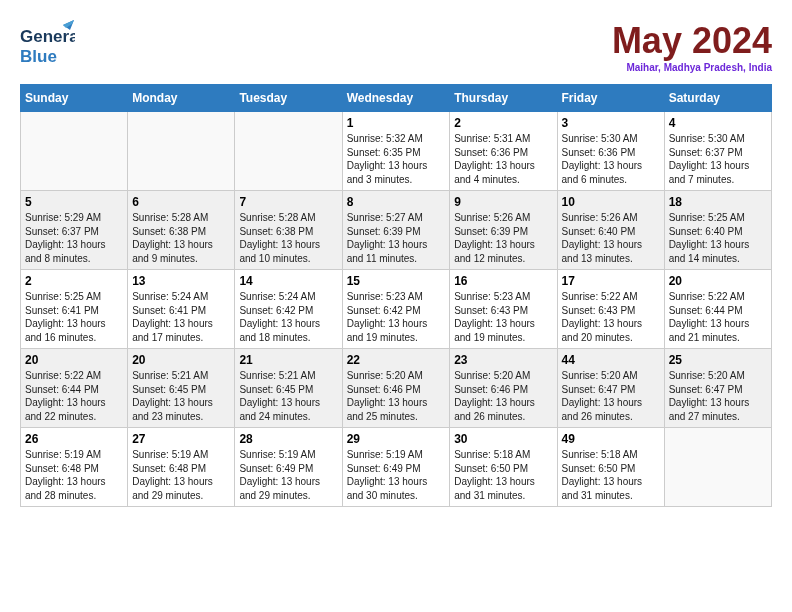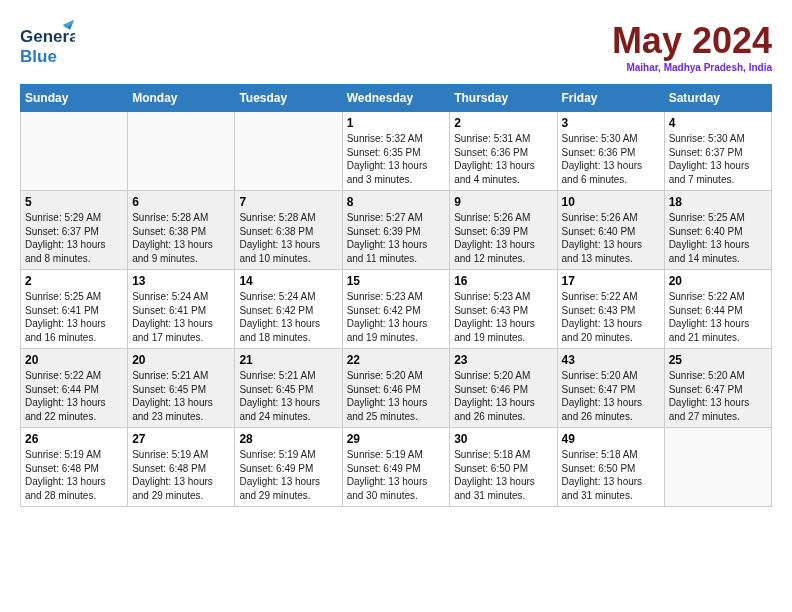--- a/index.html
+++ b/index.html
@@ -208,21 +208,21 @@
         </td>
         <td>
           <div class="day-num">22</div>
           <div class="cell-info">Sunrise: 5:20 AM<br>Sunset: 6:46 PM<br>Daylight: 13 hours and 25 minutes.</div>
         </td>
         <td>
           <div class="day-num">23</div>
           <div class="cell-info">Sunrise: 5:20 AM<br>Sunset: 6:46 PM<br>Daylight: 13 hours and 26 minutes.</div>
         </td>
         <td>
-          <div class="day-num">43</div>
+          <div class="day-num">44</div>
           <div class="cell-info">Sunrise: 5:20 AM<br>Sunset: 6:47 PM<br>Daylight: 13 hours and 26 minutes.</div>
         </td>
         <td>
           <div class="day-num">25</div>
           <div class="cell-info">Sunrise: 5:20 AM<br>Sunset: 6:47 PM<br>Daylight: 13 hours and 27 minutes.</div>
         </td>
       </tr>
       <tr>
         <td>
           <div class="day-num">26</div>

